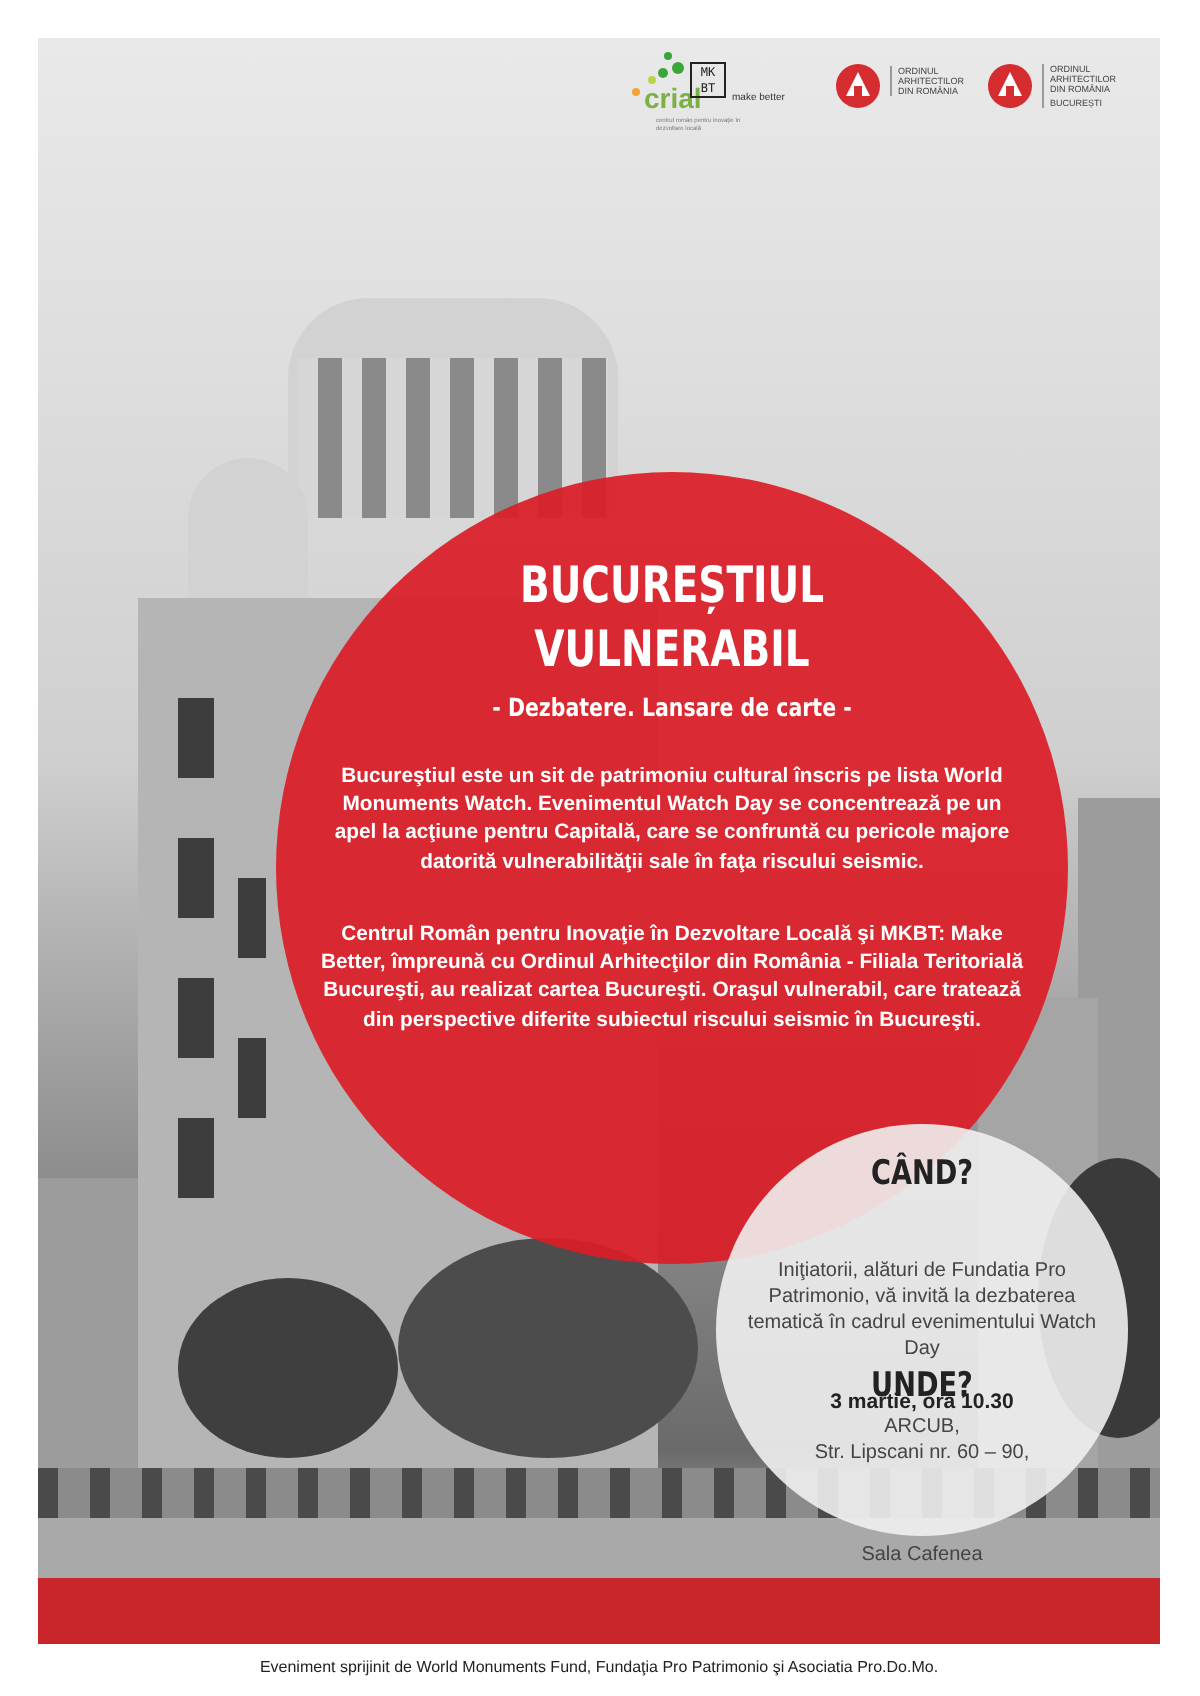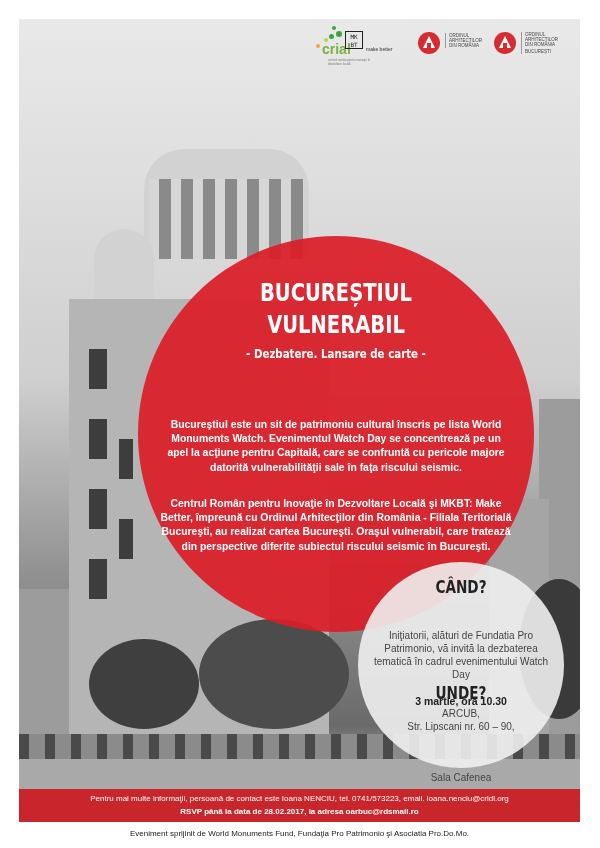--- a/index.html
+++ b/index.html
@@ -32,21 +32,21 @@
   .oar-text { position:absolute; font-size:4.5px; line-height:5px; color:#444; width:40px; border-left:1px solid #999; padding-left:3px; }
 
   .red-circle { position:absolute; left:138px; top:236px; width:396px; height:396px; border-radius:50%;
                 background:rgba(218,30,40,0.93); }
   .red-title { position:absolute; left:138px; width:396px; text-align:center; color:#fff;
                font-family:"DejaVu Sans", sans-serif; font-weight:bold; }
   .t1 { top:278px; font-size:25px; letter-spacing:0px; transform:scaleX(0.78); }
   .t2 { top:310px; font-size:25px; transform:scaleX(0.78); }
   .t3 { top:346px; font-size:12.5px; transform:scaleX(0.82); }
   .red-para { position:absolute; left:160px; width:352px; text-align:center; color:#fff;
-              font-size:10.4px; line-height:14.2px; font-weight:bold; font-family:"Liberation Sans", sans-serif;margin-top:36px; }
+              font-size:10.4px; line-height:14.2px; font-weight:bold; font-family:"Liberation Sans", sans-serif; }
   .p1 { top:382px; }
   .p2 { top:461px; }
 
   .white-circle { position:absolute; left:358px; top:562px; width:206px; height:206px; border-radius:50%;
                   background:rgba(240,240,240,0.9); }
   .wc-h { position:absolute; left:358px; width:206px; text-align:center; color:#222; font-weight:bold;
           font-family:"DejaVu Sans", sans-serif; font-size:17px; transform:scaleX(0.8); }
   .wc-p { position:absolute; left:358px; width:206px; text-align:center; color:#444; font-size:10px; line-height:13px; }
   .wc-b { position:absolute; left:358px; width:206px; text-align:center; color:#222; font-size:10.5px; font-weight:bold; }
 
@@ -126,17 +126,15 @@
 <div class="white-circle"></div>
 <div class="wc-h" style="top:577px;">CÂND?</div>
 <div class="wc-p" style="top:629px;left:372px;width:178px;">Iniţiatorii, alături de Fundatia Pro Patrimonio, vă invită la dezbaterea tematică în cadrul evenimentului Watch Day</div>
 <div class="wc-b" style="top:695px;">3 martie, ora 10.30</div>
 <div class="wc-h" style="top:683px;">UNDE?</div>
 <div class="wc-p" style="top:707px;">ARCUB,</div>
 <div class="wc-p" style="top:720px;">Str. Lipscani nr. 60 – 90,</div>
 <div class="wc-p" style="top:771px;">Sala Cafenea</div>
 
 <div class="band">
-  <div class="l1">Pentru mai multe informaţii, persoană de contact este Ioana NENCIU, tel. 0741/573223, email. ioana.nenciu@cridl.org</div>
-  <div class="l2">RSVP până la data de 28.02.2017, la adresa oarbuc@rdsmail.ro</div>
 </div>
 
 <div class="footer">Eveniment sprijinit de World Monuments Fund, Fundaţia Pro Patrimonio şi  Asociatia Pro.Do.Mo.</div>
 
 </body></html>

